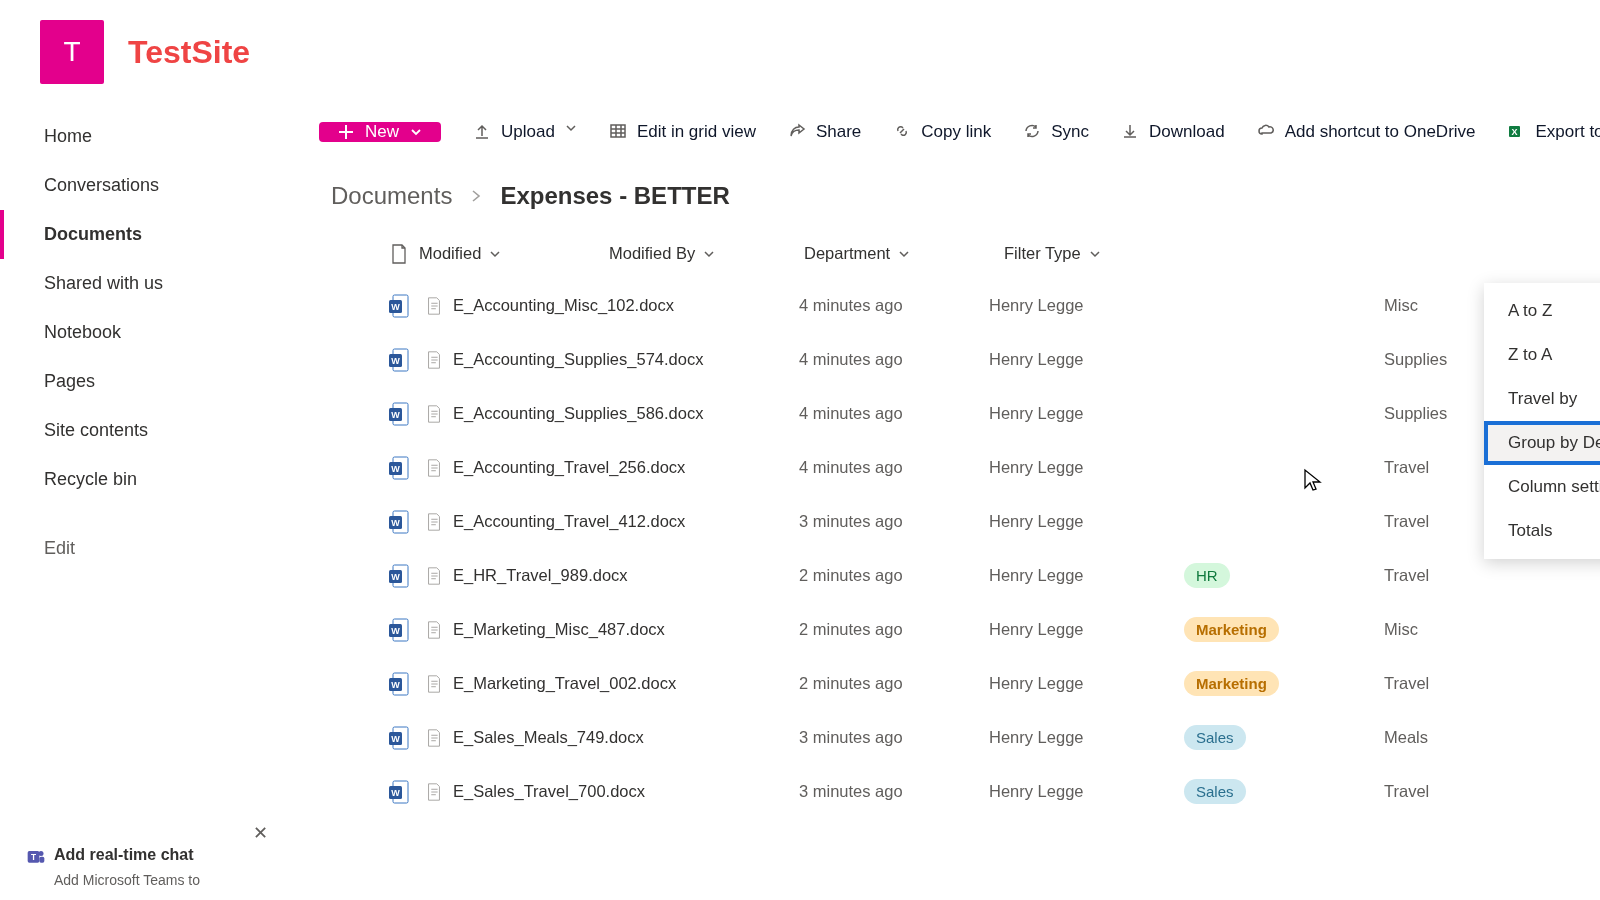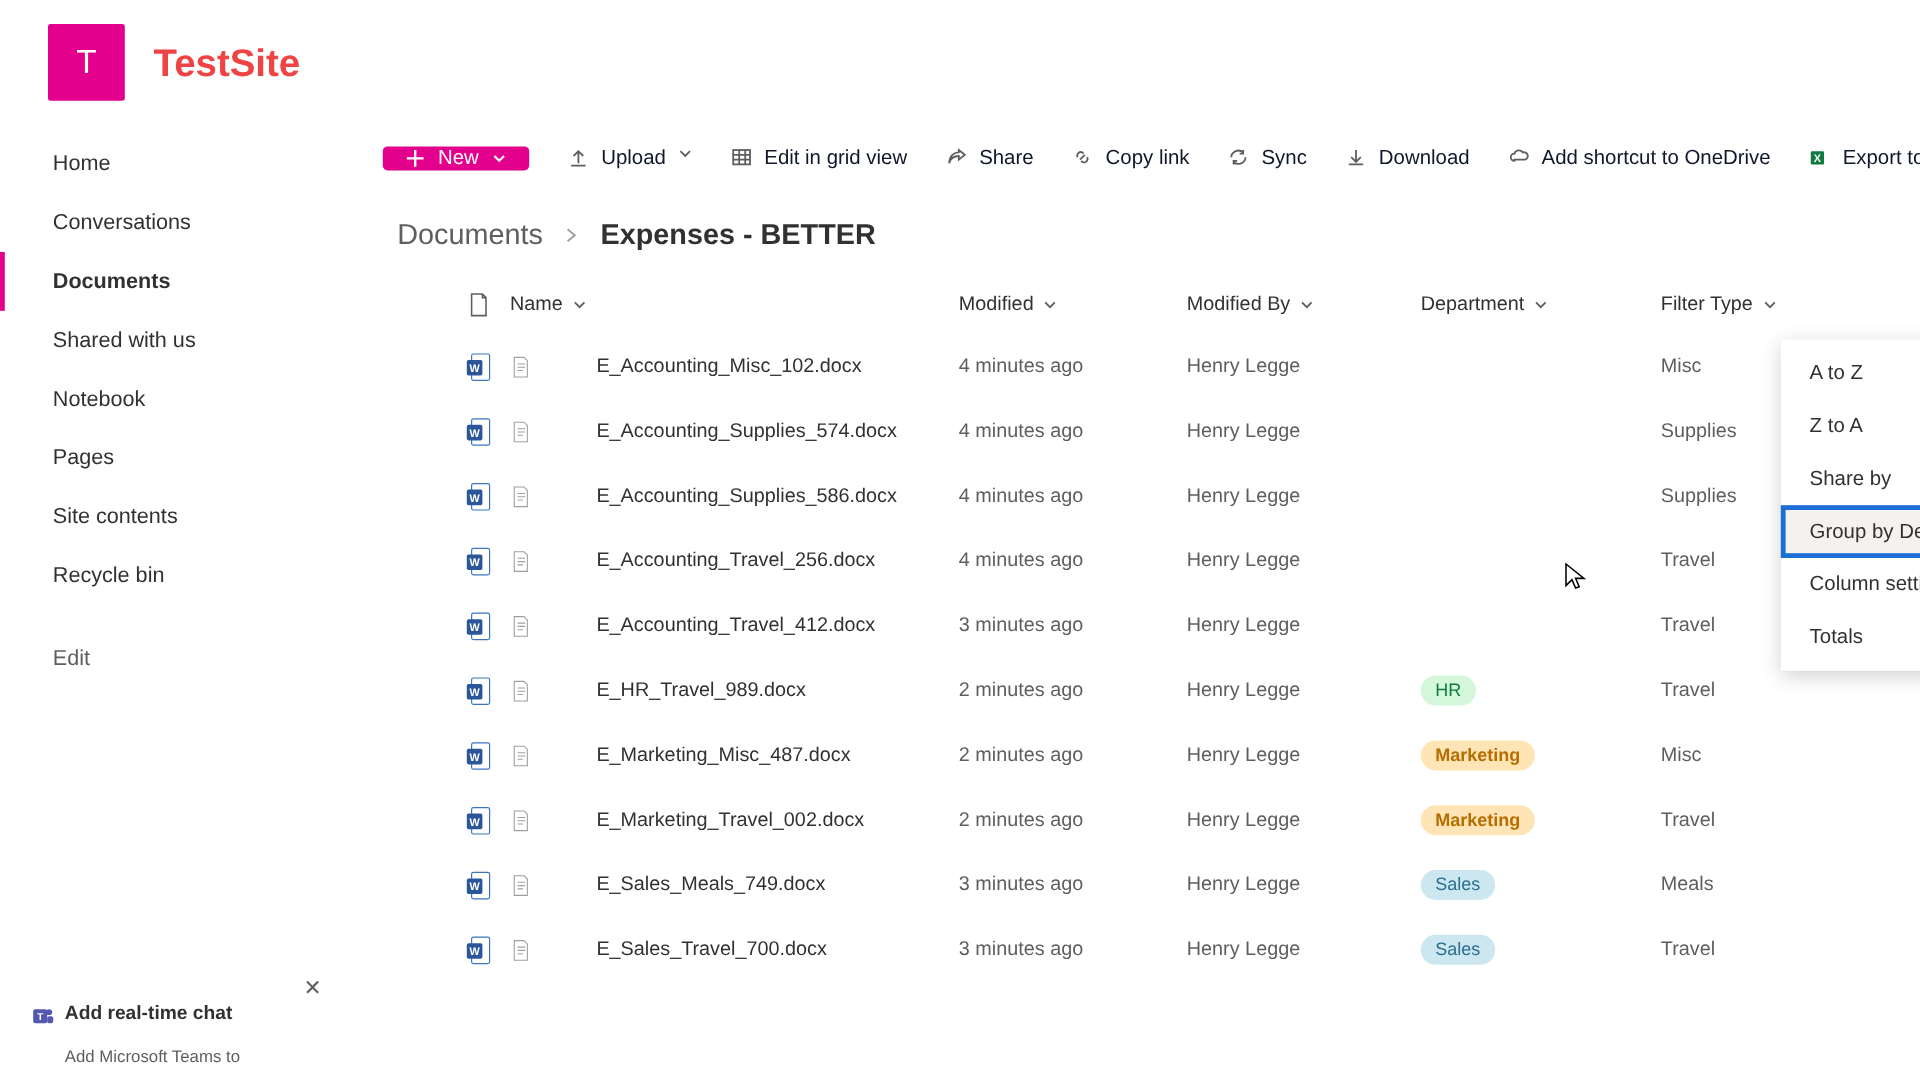--- a/index.html
+++ b/index.html
@@ -12,21 +12,21 @@
 .layout { display: flex; height: calc(100% - 104px); }
 .sidebar { width: 290px; padding-top: 8px; position: relative; }
 .nav-item { padding: 14px 40px; font-size: 18px; color: #323130; cursor: pointer; border-left: 4px solid transparent; }
 .nav-item.active { font-weight: 600; border-left-color: #e3008c; }
 .nav-item.edit { margin-top: 20px; color: #605e5c; }
 
 .chat-promo { position: absolute; bottom: 0; left: 8px; right: 8px; padding: 12px 18px; display: flex; align-items: flex-start; gap: 8px; }
 .chat-ico { width: 20px; height: 20px; flex-shrink: 0; }
 .chat-txt { flex: 1; }
 .chat-title { font-weight: 600; font-size: 16px; }
-.chat-sub { font-size: 14px; color: #605e5c; margin-top: 18px; }
+.chat-sub { font-size: 14px; color: #605e5c; margin-top: 8px; }
 .chat-close { font-size: 18px; color: #605e5c; cursor: pointer; padding: 0 4px; position: absolute; right: 10px; top: -12px;}
 
 .main { flex: 1; border-left: 1px solid #fff; padding: 0; overflow: hidden; }
 
 .toolbar { display: flex; align-items: center; gap: 4px; padding: 10px 28px; }
 .btn-new { background: #e3008c; color: #fff; border: none; border-radius: 4px; padding: 0 18px; font-size: 17px; display: flex; align-items: center; gap: 10px; cursor: pointer; margin-right: 14px; font-weight:400;}
 .tb-btn { padding: 8px 14px; display: flex; align-items: flex-start; gap: 10px; font-size: 17px; cursor: pointer; color: #0f172a; white-space: nowrap; }
 .tb-ico { stroke: #605e5c; fill: none; stroke-width: 1.5; }
 
 .breadcrumb { padding: 22px 40px 18px; display: flex; align-items: center; gap: 18px; font-size: 24px; }
@@ -40,21 +40,21 @@
 .col-select { width: 60px; display:flex; justify-content:center; }
 .col-icon { width: 40px; display:flex; justify-content:center;}
 .col-name { width: 380px; display: flex; align-items: center; gap: 10px; padding-left: 6px;}
 .col-modified { width: 190px; }
 .col-modby { width: 195px; }
 .col-dept { width: 200px; }
 .col-expense { width: 160px; }
 .hdr { display: flex; align-items: center; gap: 8px; cursor: pointer; color:#323130; font-size:16.5px;}
 .chev { stroke: #605e5c; fill: none; stroke-width: 1.5; }
 .file-ico { width: 22px; height: 26px; }
-.filename { font-size: 16.5px; color: #323130; margin-left: 44px; }
+.filename { font-size: 16.5px; color: #323130; }
 .cell { font-size: 16.5px; color: #605e5c; }
 .tag { display: inline-block; padding: 4px 12px; border-radius: 14px; font-size: 15px; }
 .tag-hr { background: #d4f7dc; color: #0f7a3d; }
 .tag-marketing { background: #ffe4b5; color: #b76e00; font-weight: bold; }
 .tag-sales { background: #cce7f0; color: #2a6f8e; }
 .doctype-ico { width:18px; height:20px; flex-shrink:0;}
 
 .dropdown { position: absolute; left: 1193px; top: 55px; width: 226px; background: #fff; box-shadow: 0 4px 16px rgba(0,0,0,.18); z-index: 20; padding: 6px 0; }
 .dd-item { padding: 12px 24px; font-size: 17px; cursor: pointer; display:flex; align-items:center; justify-content:space-between;}
 .dd-item.highlight { outline: 4px solid #1a6fd6; outline-offset: -4px; background: #f3f2f1; }
@@ -173,26 +173,20 @@
 
     <div class="grid">
       <div class="row header-row">
         <div class="col-select"></div>
         <div class="col-icon">
           <svg width="18" height="22" viewBox="0 0 18 22">
               <path d="M3 2h9l3 3v15H3z" fill="none" stroke="#605e5c" stroke-width="1.3"></path>
               <path d="M12 2v3h3" fill="none" stroke="#605e5c" stroke-width="1.3"></path>
             </svg>
         </div>
-        <div class="col-name hdr">
-            <span>Name</span>
-            <svg class="chev" width="12" height="12" viewBox="0 0 12 12">
-              <path d="M2 4l4 4 4-4"></path>
-            </svg>
-          </div>
         <div class="col-modified hdr">
             <span>Modified</span>
             <svg class="chev" width="12" height="12" viewBox="0 0 12 12">
               <path d="M2 4l4 4 4-4"></path>
             </svg>
           </div>
         <div class="col-modby hdr">
             <span>Modified By</span>
             <svg class="chev" width="12" height="12" viewBox="0 0 12 12">
               <path d="M2 4l4 4 4-4"></path>
@@ -421,21 +415,21 @@
             <div class="col-modby cell">Henry Legge</div>
             <div class="col-dept"><span class="tag tag-sales">Sales</span></div>
             <div class="col-expense cell">Travel</div>
           </div>
         </div>
 
       <div class="dropdown">
         <div class="dd-item">A to Z</div>
         <div class="dd-item">Z to A</div>
         <div class="dd-item">
-            <span>Share by</span>
+            <span>Travel by</span>
           </div>
         <div class="dd-item highlight">Group by Department</div>
         <div class="dd-item">
             <span>Column settings</span>
           </div>
         <div class="dd-item">
             <span>Totals</span>
           </div>
       </div>
     </div>

